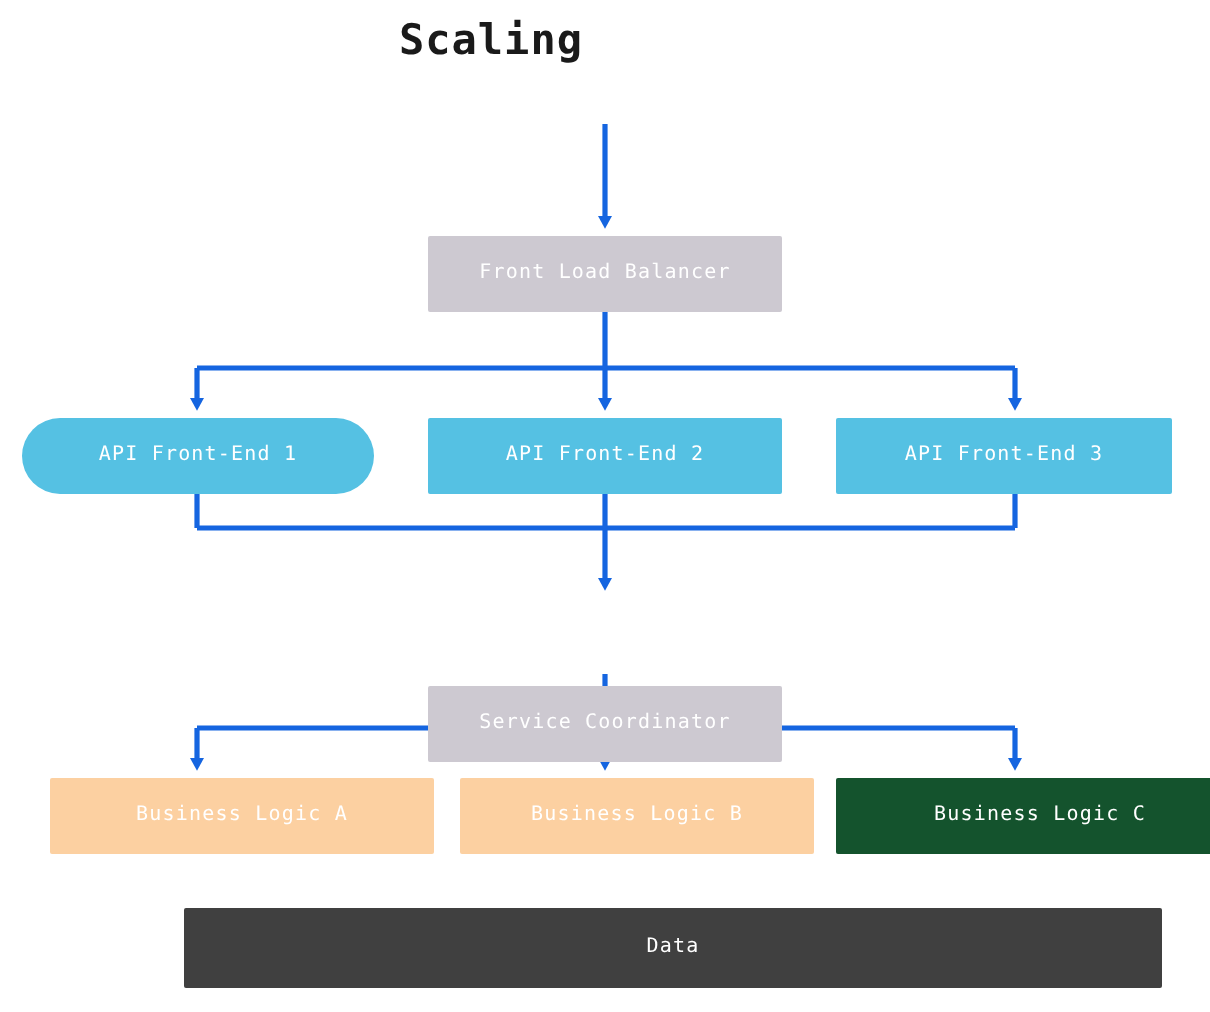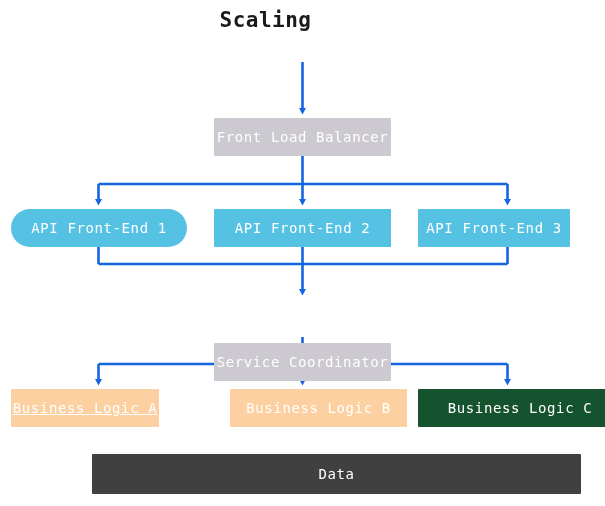--- a/index.html
+++ b/index.html
@@ -21,30 +21,29 @@
     position: absolute;
     left: 0;
     top: 8px;
     width: 491px;
     text-align: center;
     font-family: "DejaVu Sans Mono", monospace;
     font-weight: bold;
     font-size: 21px;
     letter-spacing: 0.5px;
     color: #1a1a1a;
-    padding-left: 20px;
   }
   .node {
     position: absolute;
     display: flex;
     align-items: center;
     justify-content: center;
     box-sizing: border-box;
     font-family: "DejaVu Sans Mono", monospace;
-    font-size: 14px;
+    font-size: 10px;
     letter-spacing: 0.6px;
     color: #ffffff;
     text-align: center;
     line-height: 1;
     border-radius: 1px;
     user-select: none;
   }
   .node-grey   { background: #cdc9d1; }
   .node-blue   { background: #55c1e3; }
   .node-orange { background: #fcd0a1; }
@@ -94,25 +93,25 @@
       <path d="M507.5,364 L507.5,382" marker-end="url(#arrowhead)"></path>
     </g>
   </svg>
 
   <div class="node node-grey" style="left: 214px; top: 118px; width: 177px; height: 38px; background: rgb(205, 201, 209); color: rgb(255, 255, 255);">Front Load Balancer</div>
 
   <div class="node node-blue" style="left: 11px; top: 209px; width: 176px; height: 38px; background: rgb(85, 193, 227); color: rgb(255, 255, 255); border-radius: 19px;">API Front-End 1</div>
 
   <div class="node node-blue" style="left: 214px; top: 209px; width: 177px; height: 38px; background: rgb(85, 193, 227); color: rgb(255, 255, 255);">API Front-End 2</div>
 
-  <div class="node node-blue" style="left: 418px; top: 209px; width: 152px; height: 38px; background: rgb(85, 193, 227); color: rgb(255, 255, 255);">API Front-End 3</div>
+  <div class="node node-blue" style="left: 418px; top: 209px; width: 168px; height: 38px; background: rgb(85, 193, 227); color: rgb(255, 255, 255);">API Front-End 3</div>
 
   <div class="node node-grey" style="left: 214px; top: 299px; width: 177px; height: 38px; background: rgb(205, 201, 209); color: rgb(255, 255, 255); margin-top: 44px;">Service Coordinator</div>
 
-  <div class="node node-orange" style="left: 11px; top: 389px; width: 148px; height: 38px; background: rgb(252, 208, 161); color: rgb(255, 255, 255); text-decoration: underline;">Business Logic A</div>
+  <div class="node node-orange" style="left: 25px; top: 389px; width: 192px; height: 38px; background: rgb(252, 208, 161); color: rgb(255, 255, 255);">Business Logic A</div>
 
   <div class="node node-orange" style="left: 230px; top: 389px; width: 177px; height: 38px; background: rgb(252, 208, 161); color: rgb(255, 255, 255);">Business Logic B</div>
 
   <div class="node node-orange" style="left: 418px; top: 389px; width: 204px; height: 38px; background: #14532d; color: rgb(255, 255, 255);">Business Logic C</div>
 
   <div class="node node-orange" style="left: 92px; top: 454px; width: 489px; height: 40px; background: #404040; color: rgb(255, 255, 255);">Data</div>
 
 </div>
 
 </body></html>

